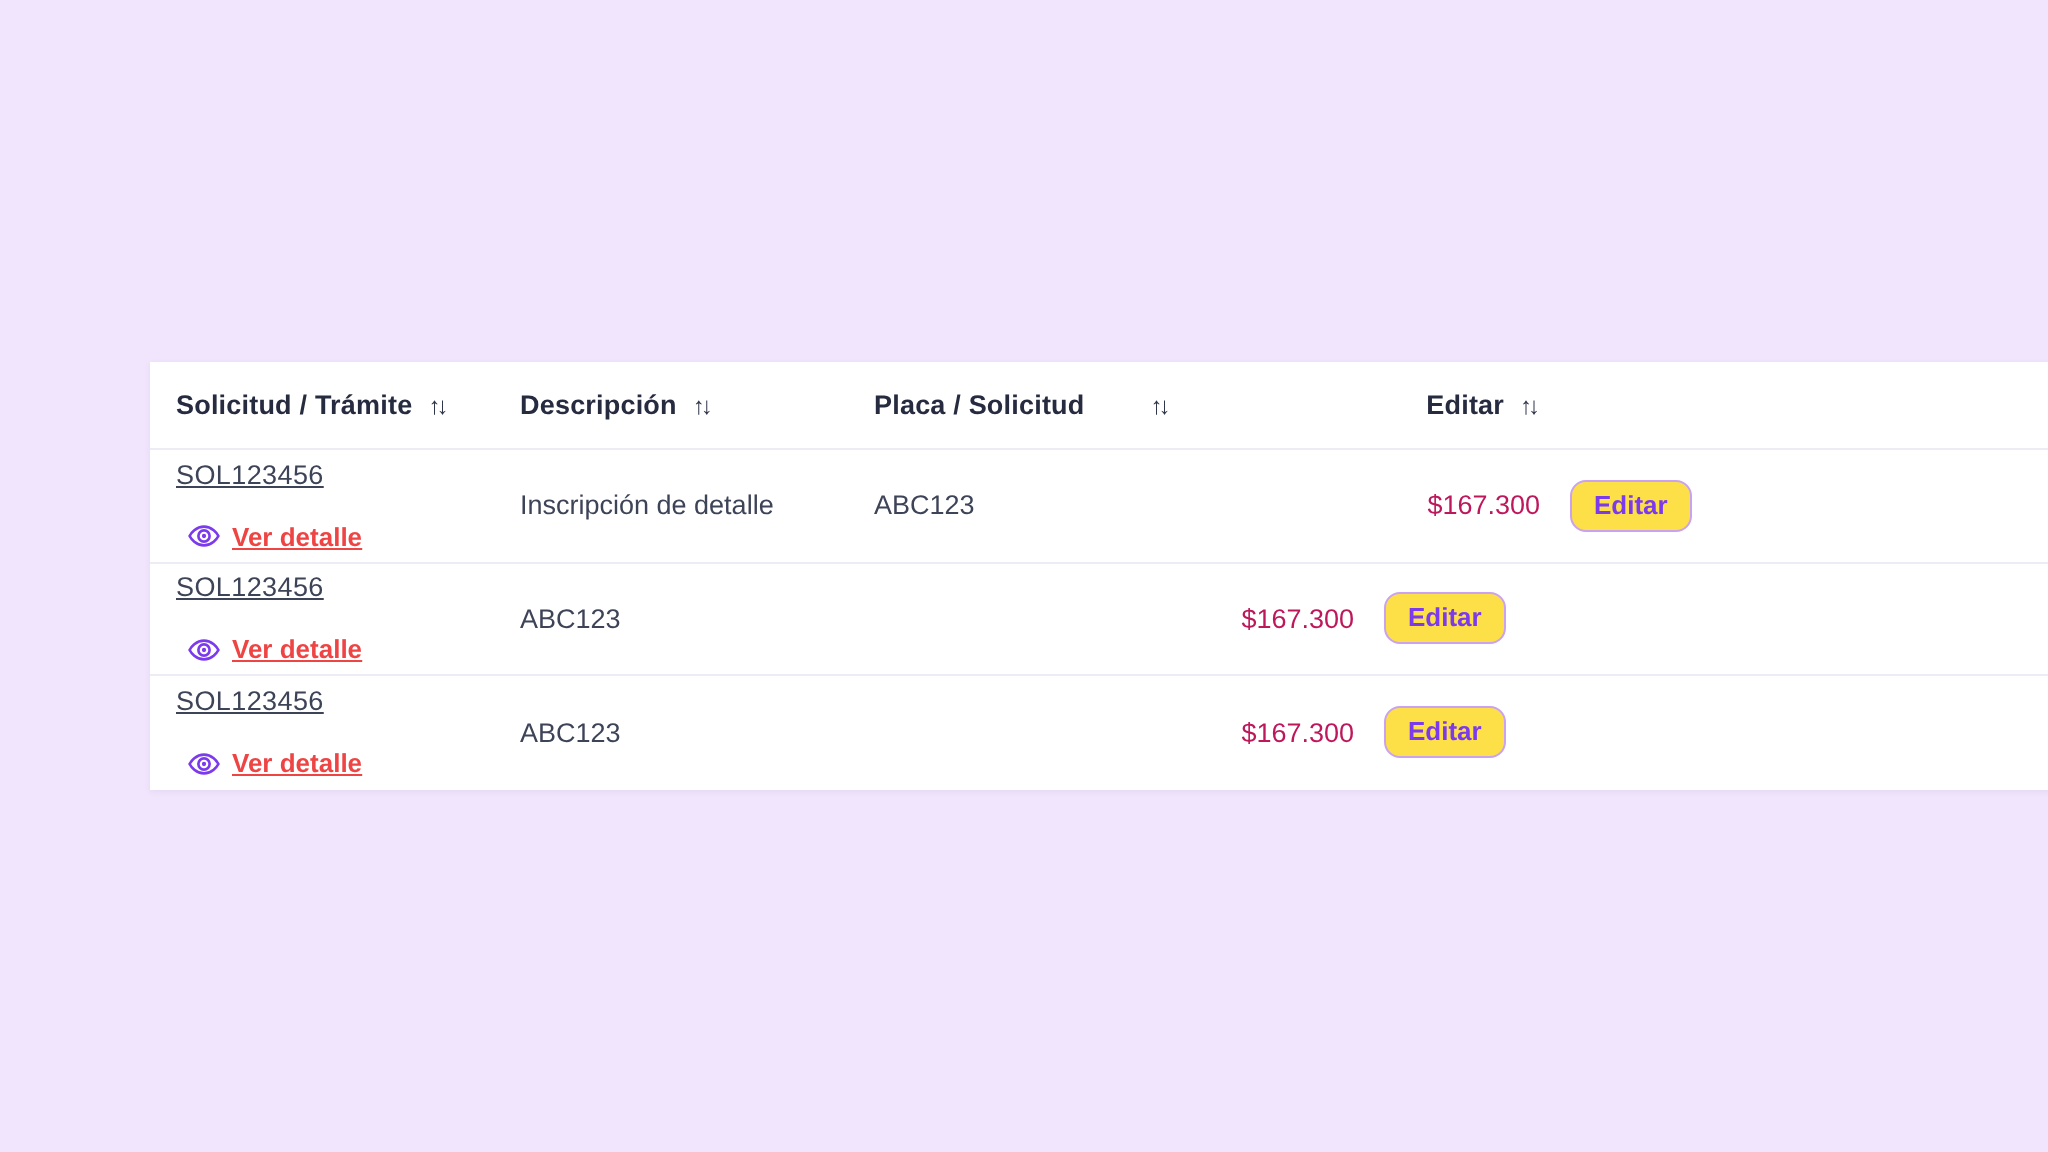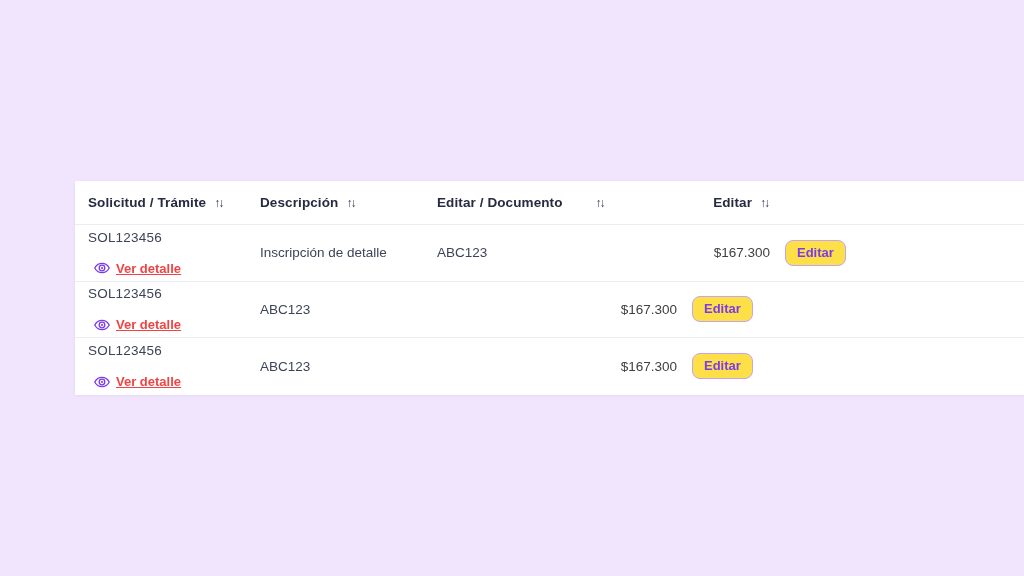--- a/index.html
+++ b/index.html
@@ -55,38 +55,39 @@
     color: #3E4458;
   }
   .tbody-row:last-child { border-bottom: none; }
   .cell { display: flex; align-items: center; }
   .cell.col-1 {
     padding-left: 13px;
     flex-direction: column;
     align-items: flex-start;
     justify-content: flex-start;
     gap: 16px;
+    text-decoration: underline;
   }
   .sol-id { color: #3E4458; letter-spacing: 0.2px; }
   .detail-link {
     display: inline-flex;
     align-items: center;
     gap: 6px;
     margin-left: 6px;
     cursor: pointer;
     text-decoration: none;
   }
   .detail-link .link-text {
     color: #ef4444;
     font-weight: bold;
     font-size: 13px;
     text-decoration: underline;
   }
   .eye-icon { display: inline-flex; align-items: center; }
-  .cell.col-4 { justify-content: flex-end; color: #404040; }
+  .cell.col-4 { justify-content: flex-end; color: #be185d; }
   .cell.col-5 { padding-left: 15px; }
   .edit-btn {
     background: #fde047;
     border: 1.5px solid #C9A2F0;
     border-radius: 8px;
     color: #7C3AED;
     font-weight: bold;
     font-size: 13px;
     font-family: "Liberation Sans", "DejaVu Sans", sans-serif;
     padding: 4px 11px;
@@ -102,21 +103,21 @@
   <div class="trow thead">
     <div class="th col-1">
       <span>Solicitud / Trámite</span>
       <span class="sort">↑↓</span>
     </div>
     <div class="th col-2">
       <span>Descripción</span>
       <span class="sort">↑↓</span>
     </div>
     <div class="th col-3">
-      <span>Editar / Documento</span>
+      <span>Placa / Solicitud</span>
       <span class="sort far">↑↓</span>
     </div>
     <div class="th col-4">
       <span>Editar</span>
       <span class="sort">↑↓</span>
     </div>
   </div>
 
   <div class="trow tbody-row">
     <div class="cell col-1">

